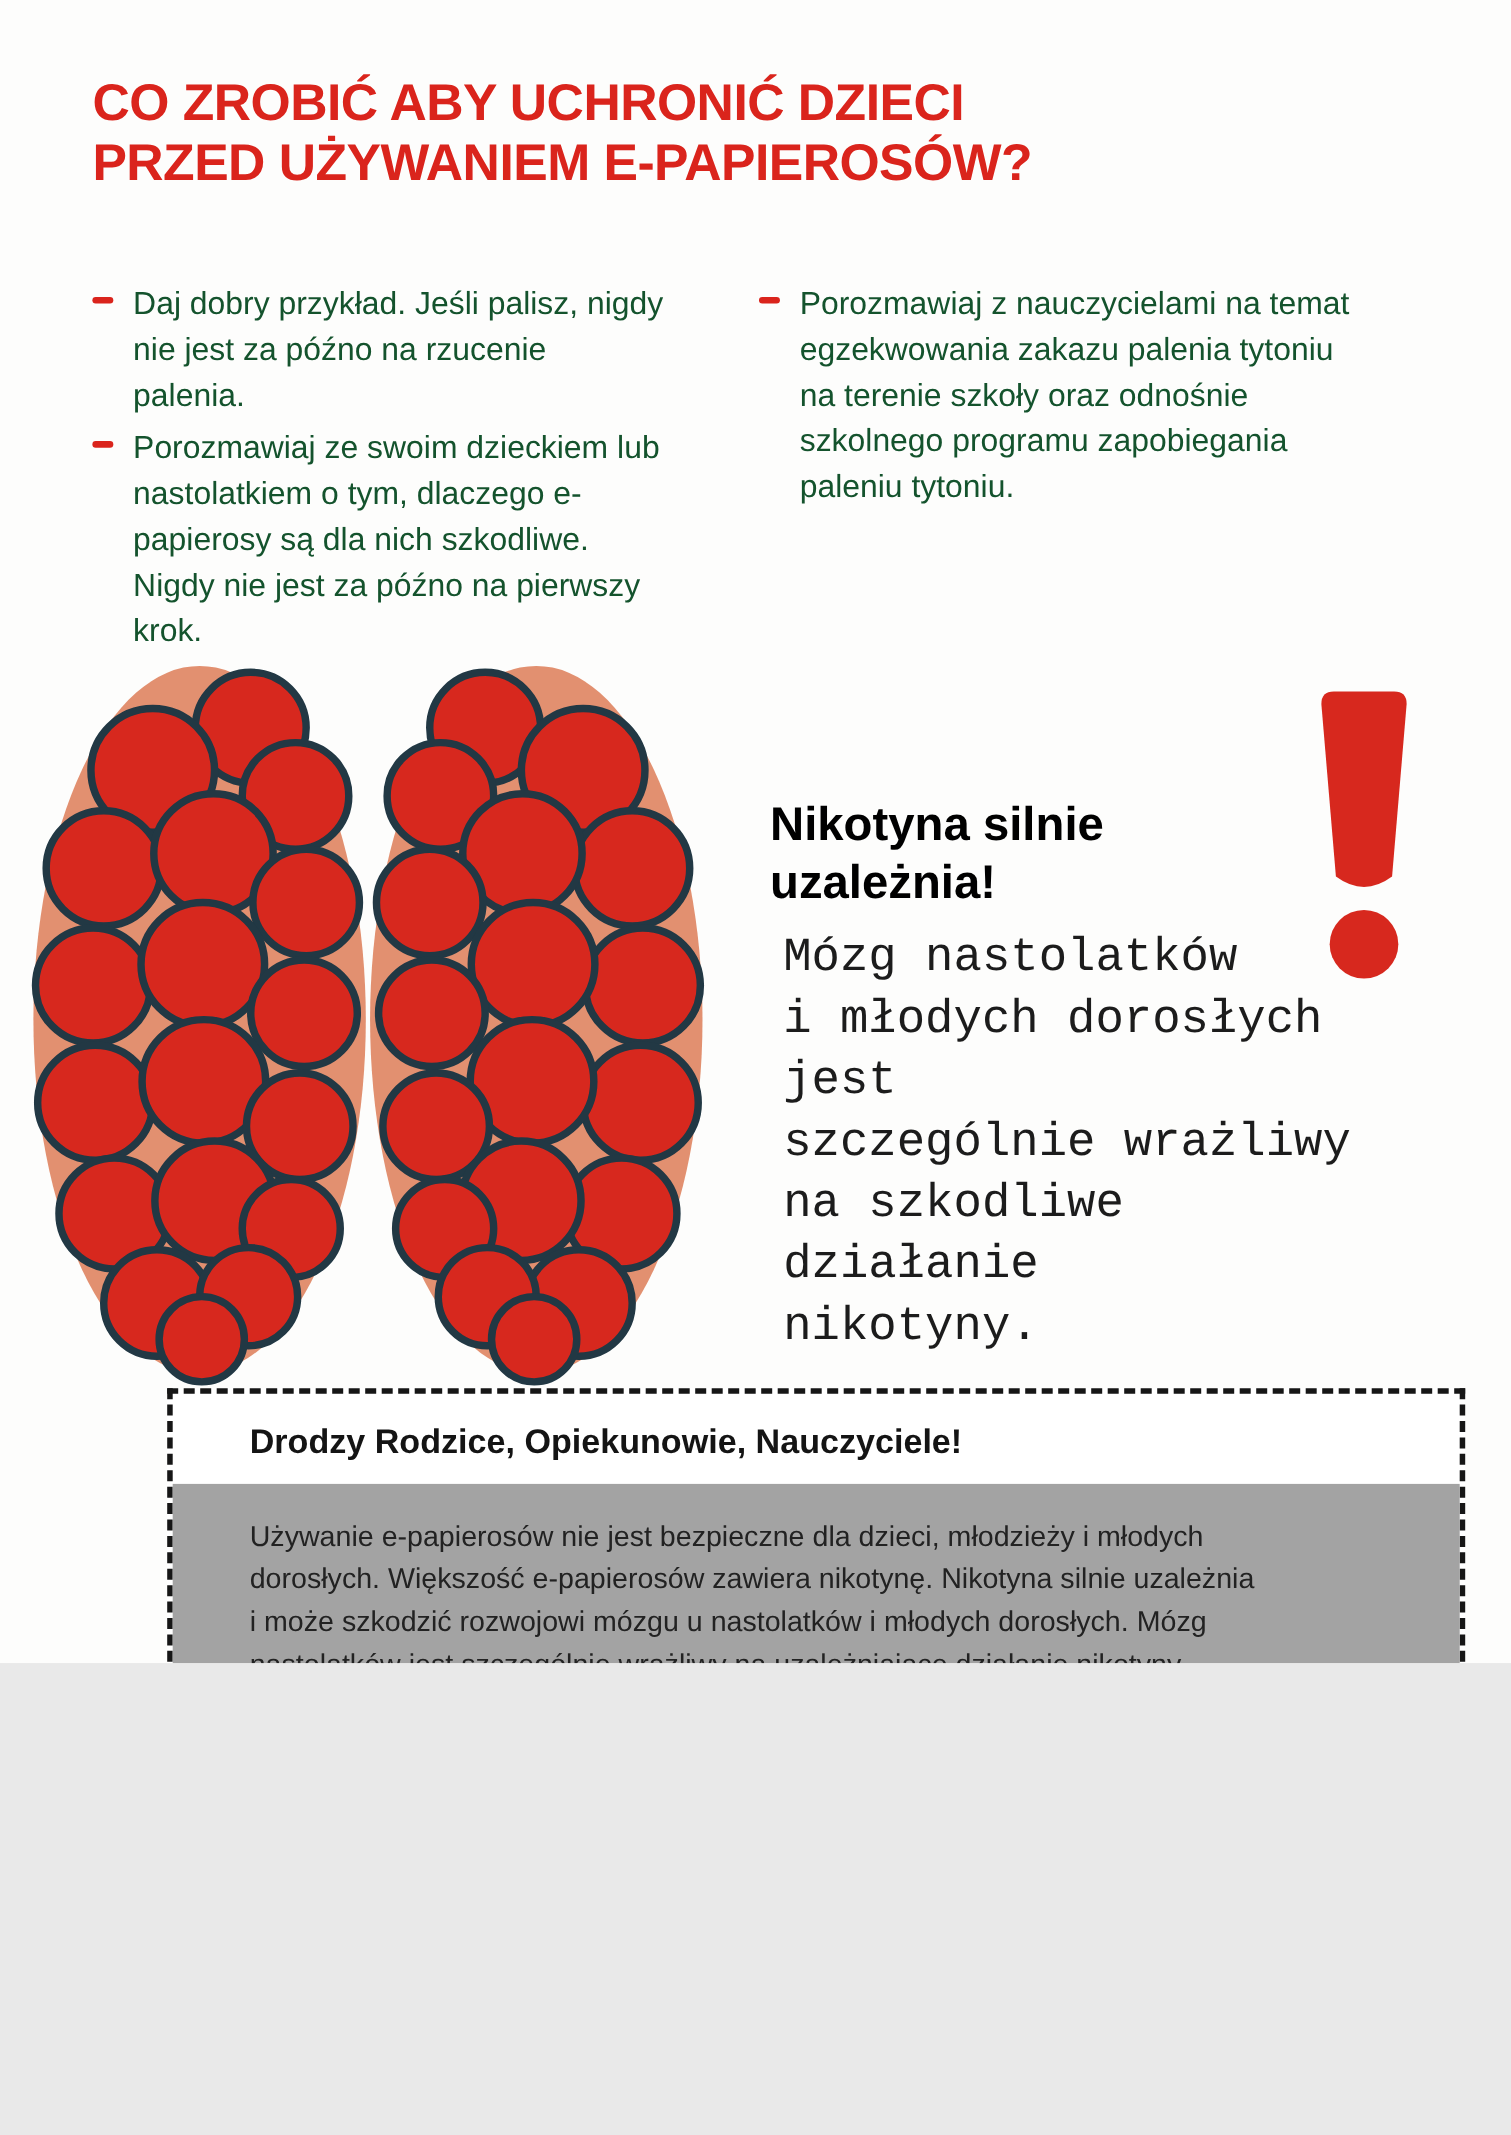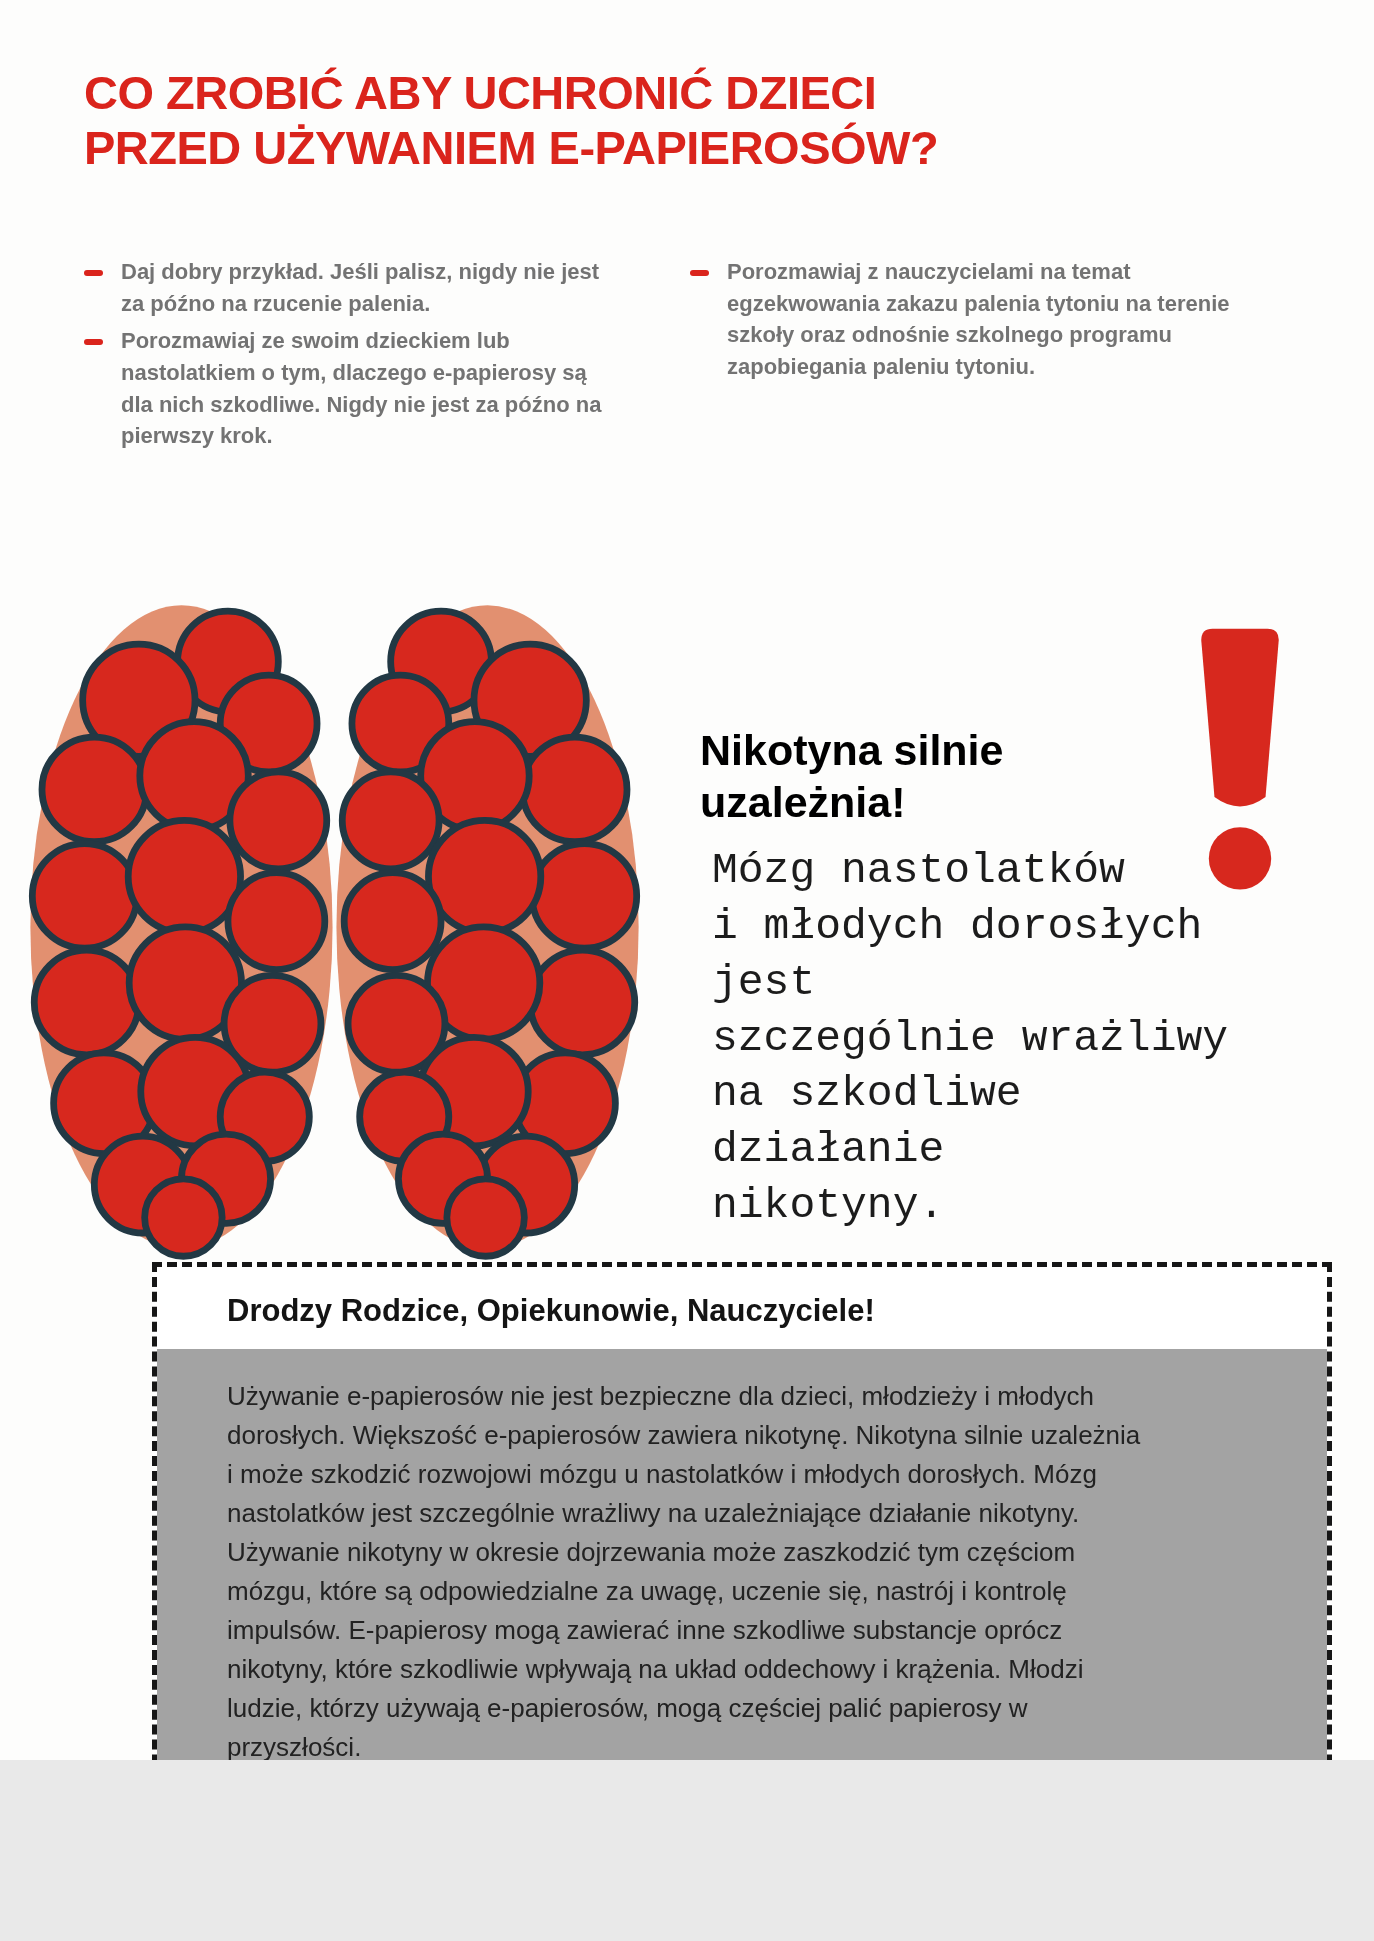--- a/index.html
+++ b/index.html
@@ -1,34 +1,34 @@
 <!DOCTYPE html>
 <html><head>
 <meta charset="utf-8">
 <style>
   html, body { margin: 0; padding: 0; background: #e9e9e9; }
   .page {
-    position: relative; width: 1374px; height: 1760px; margin: 0 auto;
+    position: relative; width: 1374px; height: 1512px; margin: 0 auto;
     background: #fdfdfc; font-family: "Liberation Sans", sans-serif;
     color: #262626; overflow: hidden;
   }
   .title {
     position: absolute; left: 84px; top: 66px;
     color: #da241c; font-weight: bold; font-size: 47px; line-height: 1.17;
     letter-spacing: -0.5px;
   }
   .tips { position: absolute; left: 84px; top: 256px; display: flex; }
   .col { width: 520px; display: flex; flex-direction: column; gap: 6px; }
   .col.right { margin-left: 86px; width: 548px; }
   .tip { display: flex; align-items: flex-start; }
   .bullet {
     flex: 0 0 19px; height: 6px; background: #da241c; border-radius: 3px;
     margin: 14px 18px 0 0;
   }
-  .tip p { margin: 0; font-size: 22px; line-height: 1.44; color: #737373; font-weight: bold; }
+  .tip p { margin: 0; font-size: 29px; line-height: 1.44; color: #14532d; }
   .brain { position: absolute; left: 22px; top: 586px; }
   .bang { position: absolute; left: 1188px; top: 628px; }
   .highlight { position: absolute; left: 700px; top: 724px; width: 580px; }
   .highlight h2 {
     margin: 0 0 14px 0; font-size: 43px; line-height: 1.22; color: #000000;
     white-space: pre-line; font-weight: bold;
   }
   .highlight p {
     margin: 12px; font-size: 43px; line-height: 1.3; font-weight: normal;
     color: #1c1c1c; white-space: pre-line; font-family: Liberation Mono, monospace;

